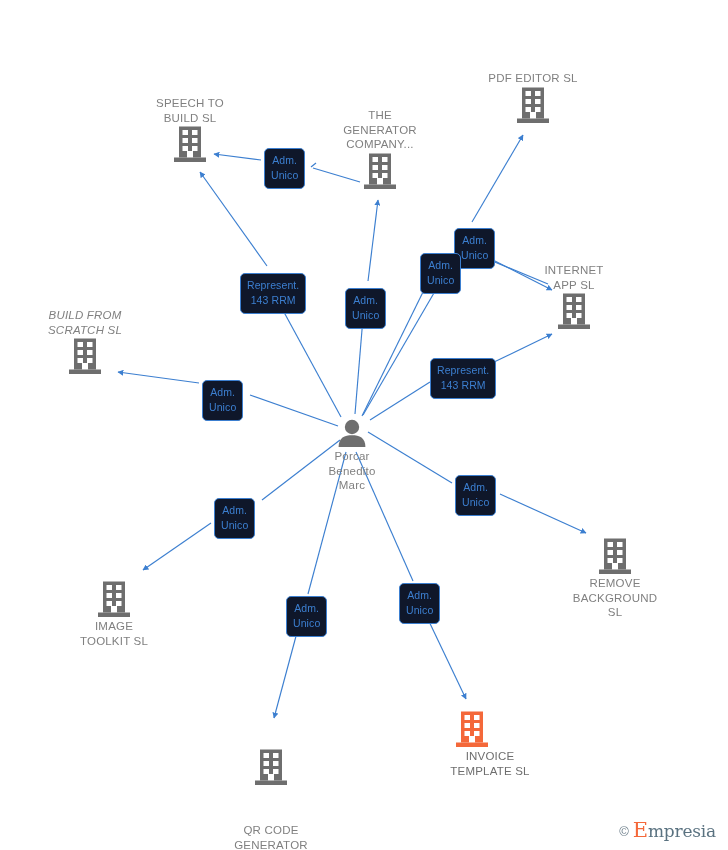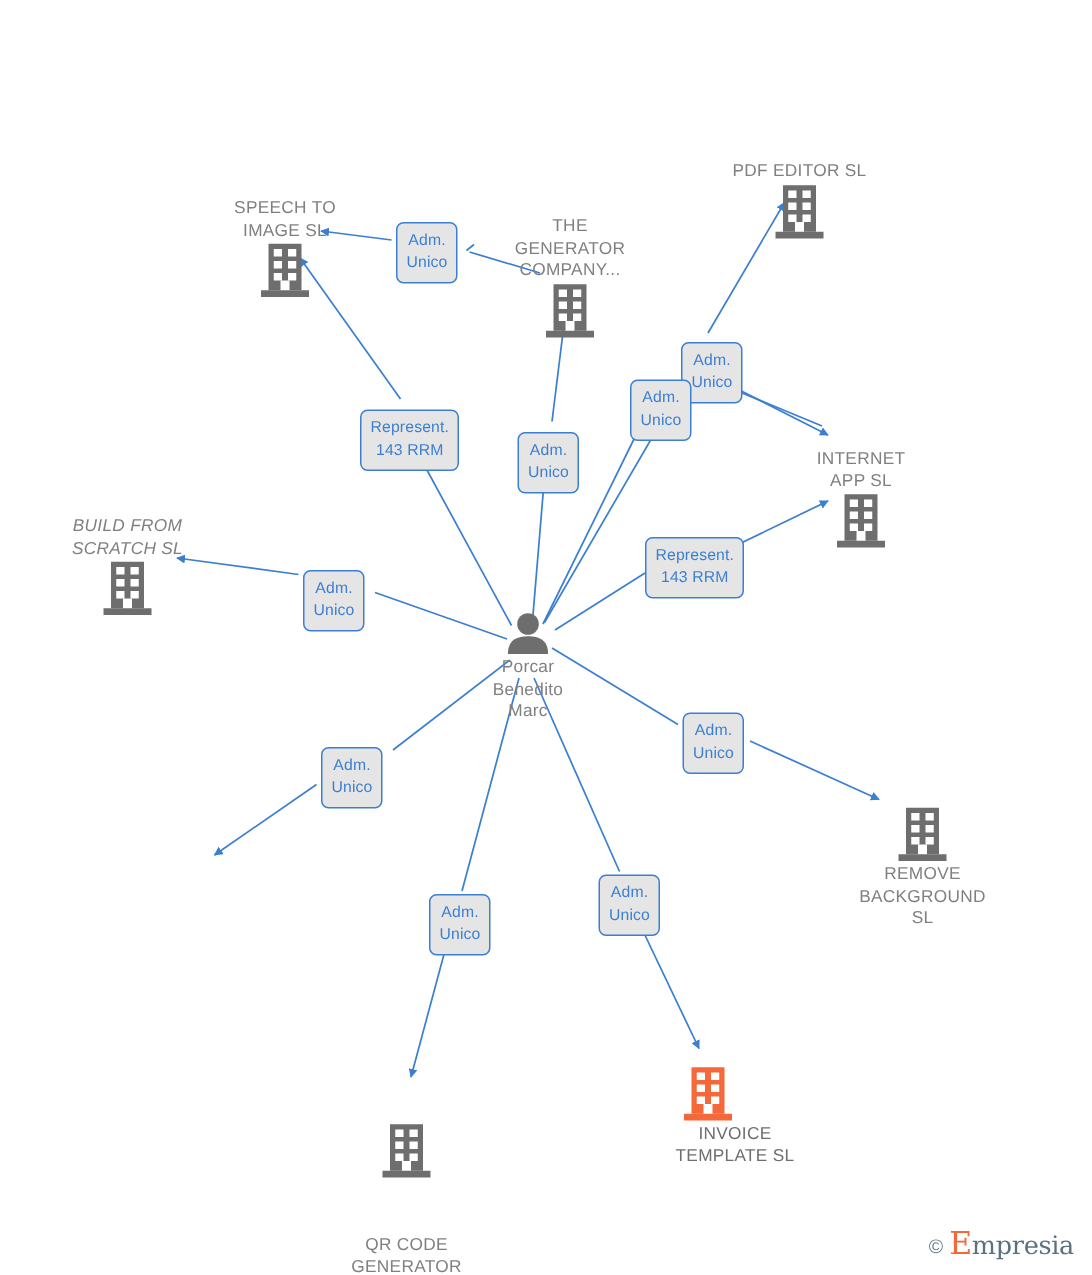--- a/index.html
+++ b/index.html
@@ -32,29 +32,29 @@
     color:#6e6e6e;
     font-weight:normal;
     margin-left:36px;
   }
   .icon-wrap{line-height:0;}
 
   
   .node.person .caption{margin-top:2px;}
 
   
-  .node.labeltop .caption{margin-bottom:1px;margin-top:36px;}
+  .node.labeltop .caption{margin-bottom:1px;}
 
   
   .edge-label{
     position:absolute;
     box-sizing:border-box;
     border:1px solid #3c7fd0;
     border-radius:5px;
-    background:#e5e5e5;
+    background:#0f172a;
     color:#3c7fd0;
     font-size:10.5px;
     line-height:15px;
     padding:4px 6px 5px 6px;
     text-align:center;
     white-space:pre-line;
     letter-spacing:.1px;
   }
 
   
@@ -125,21 +125,21 @@
       <path d="M 299 625 L 274 718" marker-end="url(#arrow)"></path>
 
       <path d="M 356 452 L 413 581"></path>
       <path d="M 425 613 L 466 699" marker-end="url(#arrow)"></path>
 
     </g>
   </svg>
 
   <div class="node labeltop" style="left:190px;top:96px;">
     <div class="caption">SPEECH TO
-IMAGE  SL</div>
+BUILD  SL</div>
     <div class="icon-wrap">
       <svg width="34" height="38" viewBox="0 0 34 38" aria-hidden="true">
         <rect x="6" y="0.5" width="22" height="31" fill="#6e6e6e"></rect>
         <rect x="9.5" y="4" width="5.5" height="5" fill="#ffffff"></rect>
         <rect x="19" y="4" width="5.5" height="5" fill="#ffffff"></rect>
         <rect x="9.5" y="12" width="5.5" height="5" fill="#ffffff"></rect>
         <rect x="19" y="12" width="5.5" height="5" fill="#ffffff"></rect>
         <rect x="9.5" y="20" width="5.5" height="5" fill="#ffffff"></rect>
         <rect x="19" y="20" width="5.5" height="5" fill="#ffffff"></rect>
         <rect x="14" y="25" width="6" height="7" fill="#ffffff"></rect>
@@ -232,20 +232,37 @@
         <rect x="19" y="20" width="5.5" height="5" fill="#ffffff"></rect>
         <rect x="14" y="25" width="6" height="7" fill="#ffffff"></rect>
         <rect x="1" y="31.5" width="32" height="4.5" fill="#6e6e6e"></rect>
       </svg>
     </div>
     <div class="caption">REMOVE
 BACKGROUND
 SL</div>
   </div>
 
+  <div class="node" style="left:114px;top:581px;">
+    <div class="icon-wrap">
+      <svg width="34" height="38" viewBox="0 0 34 38" aria-hidden="true">
+        <rect x="6" y="0.5" width="22" height="31" fill="#6e6e6e"></rect>
+        <rect x="9.5" y="4" width="5.5" height="5" fill="#ffffff"></rect>
+        <rect x="19" y="4" width="5.5" height="5" fill="#ffffff"></rect>
+        <rect x="9.5" y="12" width="5.5" height="5" fill="#ffffff"></rect>
+        <rect x="19" y="12" width="5.5" height="5" fill="#ffffff"></rect>
+        <rect x="9.5" y="20" width="5.5" height="5" fill="#ffffff"></rect>
+        <rect x="19" y="20" width="5.5" height="5" fill="#ffffff"></rect>
+        <rect x="14" y="25" width="6" height="7" fill="#ffffff"></rect>
+        <rect x="1" y="31.5" width="32" height="4.5" fill="#6e6e6e"></rect>
+      </svg>
+    </div>
+    <div class="caption">IMAGE
+TOOLKIT  SL</div>
+  </div>
 
   <div class="node" style="left:271px;top:749px;gap:36px;">
     <div class="icon-wrap">
       <svg width="34" height="38" viewBox="0 0 34 38" aria-hidden="true">
         <rect x="6" y="0.5" width="22" height="31" fill="#6e6e6e"></rect>
         <rect x="9.5" y="4" width="5.5" height="5" fill="#ffffff"></rect>
         <rect x="19" y="4" width="5.5" height="5" fill="#ffffff"></rect>
         <rect x="9.5" y="12" width="5.5" height="5" fill="#ffffff"></rect>
         <rect x="19" y="12" width="5.5" height="5" fill="#ffffff"></rect>
         <rect x="9.5" y="20" width="5.5" height="5" fill="#ffffff"></rect>
@@ -270,21 +287,21 @@
         <rect x="9.5" y="20" width="5.5" height="5" fill="#ffffff"></rect>
         <rect x="19" y="20" width="5.5" height="5" fill="#ffffff"></rect>
         <rect x="14" y="25" width="6" height="7" fill="#ffffff"></rect>
         <rect x="1" y="31.5" width="32" height="4.5" fill="#f4683a"></rect>
       </svg>
     </div>
     <div class="caption">INVOICE
 TEMPLATE  SL</div>
   </div>
 
-  <div class="node person" style="left:352px;top:408px;text-align:center;">
+  <div class="node person" style="left:352px;top:419px;text-align:center;">
     <div class="icon-wrap">
       <svg width="30" height="28" viewBox="0 0 30 28" aria-hidden="true">
         <circle cx="15" cy="8" r="7.2" fill="#6e6e6e"></circle>
         <path d="M 1.6 28 C 1.6 18.6 7.6 16.2 15 16.2 C 22.4 16.2 28.4 18.6 28.4 28 Z" fill="#6e6e6e"></path>
       </svg>
     </div>
     <div class="caption">Porcar
 Benedito
 Marc</div>
   </div>

